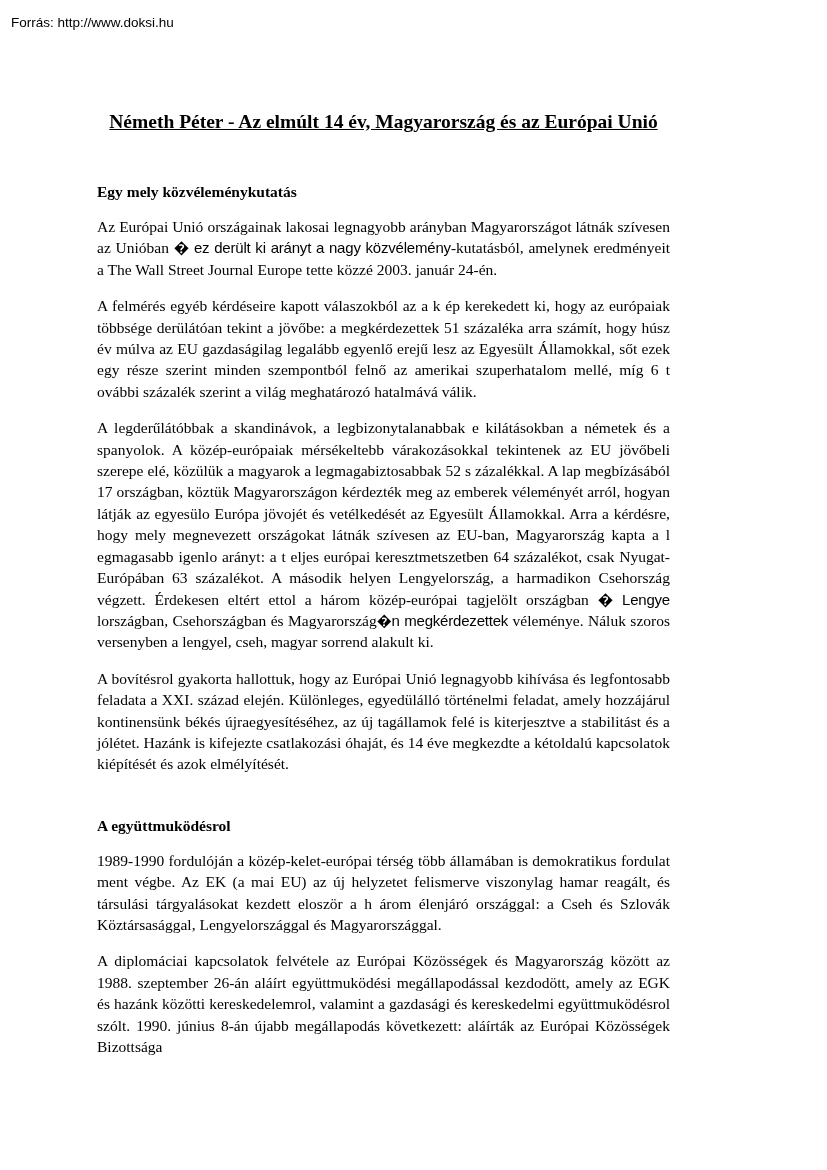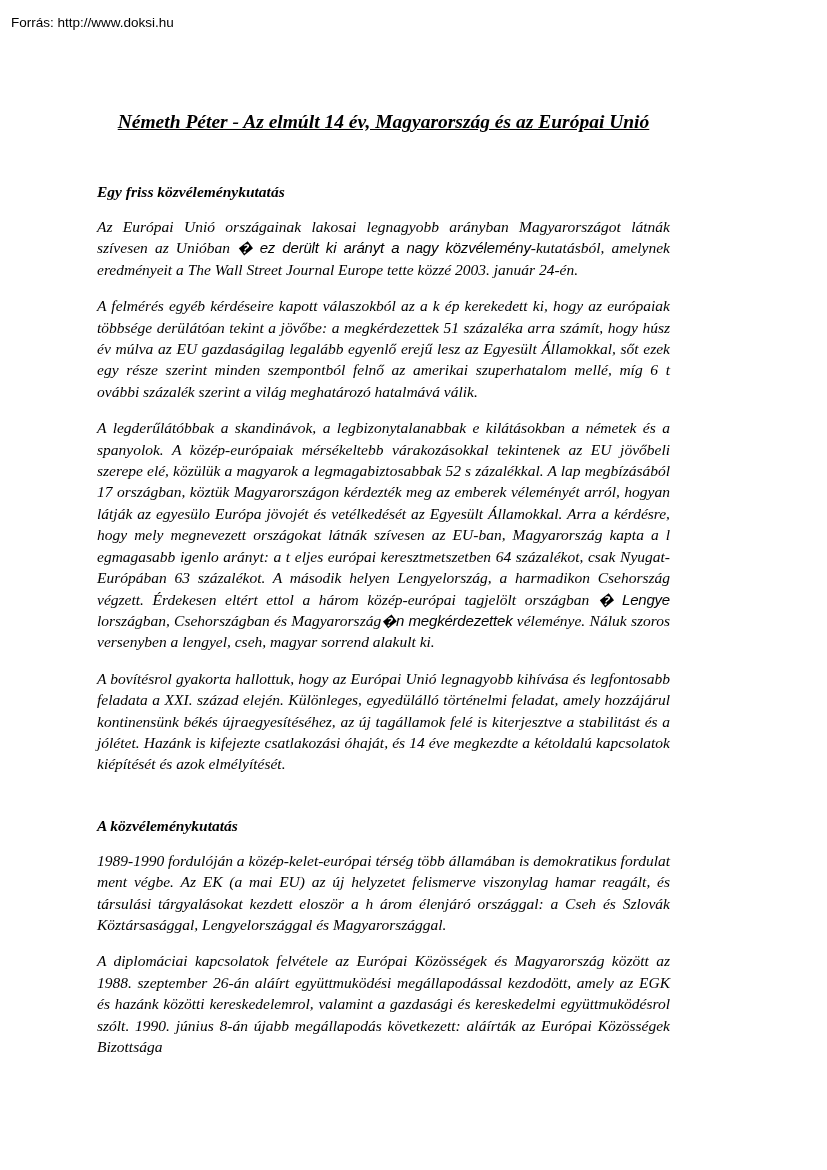--- a/index.html
+++ b/index.html
@@ -18,21 +18,20 @@
     position: absolute;
     left: 11px;
     top: 8px;
     font-family: "Liberation Sans", sans-serif;
     font-size: 13.5px;
     color: #000000;
     white-space: nowrap;
   }
   .content {
     padding: 0 96px 0 97px;
-    font-style: italic;
   }
   .doc-title {
     margin: 92px 0 0 0;
     font-size: 19.5px;
     line-height: 45px;
     font-weight: 700;
     text-align: center;
     font-family: "Liberation Serif", serif;
   }
   .title-line {
@@ -67,30 +66,30 @@
 <div class="page">
 
   <div class="source-line">Forrás: http://www.doksi.hu</div>
 
   <div class="content">
 
     <h1 class="doc-title">
         <span class="title-line">Németh Péter - Az elmúlt 14 év, Magyarország és az Európai Unió</span>
       </h1>
 
-    <h2 class="section-heading">Egy friss közvéleménykutatás</h2>
+    <h2 class="section-heading">Egy mely közvéleménykutatás</h2>
 
     <p class="body-par"><span>Az Európai Unió országainak lakosai legnagyobb arányban Magyarországot látnák szívesen az Unióban � </span><span class="seg-sans">ez derült ki arányt a nagy közvélemény</span><span>-kutatásból, amelynek eredményeit a The Wall Street Journal Europe tette közzé 2003. január 24-én.</span></p>
 
     <p class="body-par"><span>A felmérés egyéb kérdéseire kapott válaszokból az a k ép kerekedett ki, hogy az európaiak többsége derülátóan tekint a jövőbe: a megkérdezettek 51 százaléka arra számít, hogy húsz év múlva az EU gazdaságilag legalább egyenlő erejű lesz az Egyesült Államokkal, sőt ezek egy része szerint minden szempontból felnő az amerikai szuperhatalom mellé, míg 6 t ovábbi százalék szerint a világ meghatározó hatalmává válik.</span></p>
 
     <p class="body-par"><span>A legderűlátóbbak a skandinávok, a legbizonytalanabbak e kilátásokban a németek és a spanyolok. A közép-európaiak mérsékeltebb várakozásokkal tekintenek az EU jövőbeli szerepe elé, közülük a magyarok a legmagabiztosabbak 52 s zázalékkal. A lap megbízásából 17 országban, köztük Magyarországon kérdezték meg az emberek véleményét arról, hogyan látják az egyesülo Európa jövojét és vetélkedését az Egyesült Államokkal. Arra a kérdésre, hogy mely megnevezett országokat látnák szívesen az EU-ban, Magyarország kapta a l egmagasabb igenlo arányt: a t eljes európai keresztmetszetben 64 százalékot, csak Nyugat-Európában 63 százalékot. A második helyen Lengyelország, a harmadikon Csehország végzett. Érdekesen eltért ettol a három közép-európai tagjelölt országban � </span><span class="seg-sans">Lengye</span><span> lországban, Csehországban és Magyarország</span><span class="seg-sans">�n megkérdezettek</span><span> véleménye. Náluk szoros versenyben a lengyel, cseh, magyar sorrend alakult ki.</span></p>
 
     <p class="body-par"><span>A bovítésrol gyakorta hallottuk, hogy az Európai Unió legnagyobb kihívása és legfontosabb feladata a XXI. század elején. Különleges, egyedülálló történelmi feladat, amely hozzájárul kontinensünk békés újraegyesítéséhez, az új tagállamok felé is kiterjesztve a stabilitást és a jólétet. Hazánk is kifejezte csatlakozási óhaját, és 14 éve megkezdte a kétoldalú kapcsolatok kiépítését és azok elmélyítését.</span></p>
 
-    <h2 class="section-heading second">A közvéleménykutatás</h2>
+    <h2 class="section-heading second">A együttmuködésrol</h2>
 
     <p class="body-par"><span>1989-1990 fordulóján a közép-kelet-európai térség több államában is demokratikus fordulat ment végbe. Az EK (a mai EU) az új helyzetet felismerve viszonylag hamar reagált, és társulási tárgyalásokat kezdett eloször a h árom élenjáró országgal: a Cseh és Szlovák Köztársasággal, Lengyelországgal és Magyarországgal.</span></p>
 
     <p class="body-par"><span>A diplomáciai kapcsolatok felvétele az Európai Közösségek és Magyarország között az 1988. szeptember 26-án aláírt együttmuködési megállapodással kezdodött, amely az EGK és hazánk közötti kereskedelemrol, valamint a gazdasági és kereskedelmi együttmuködésrol szólt. 1990. június 8-án újabb megállapodás következett: aláírták az Európai Közösségek Bizottsága</span></p>
 
   </div>
 </div>
 
 </body></html>

